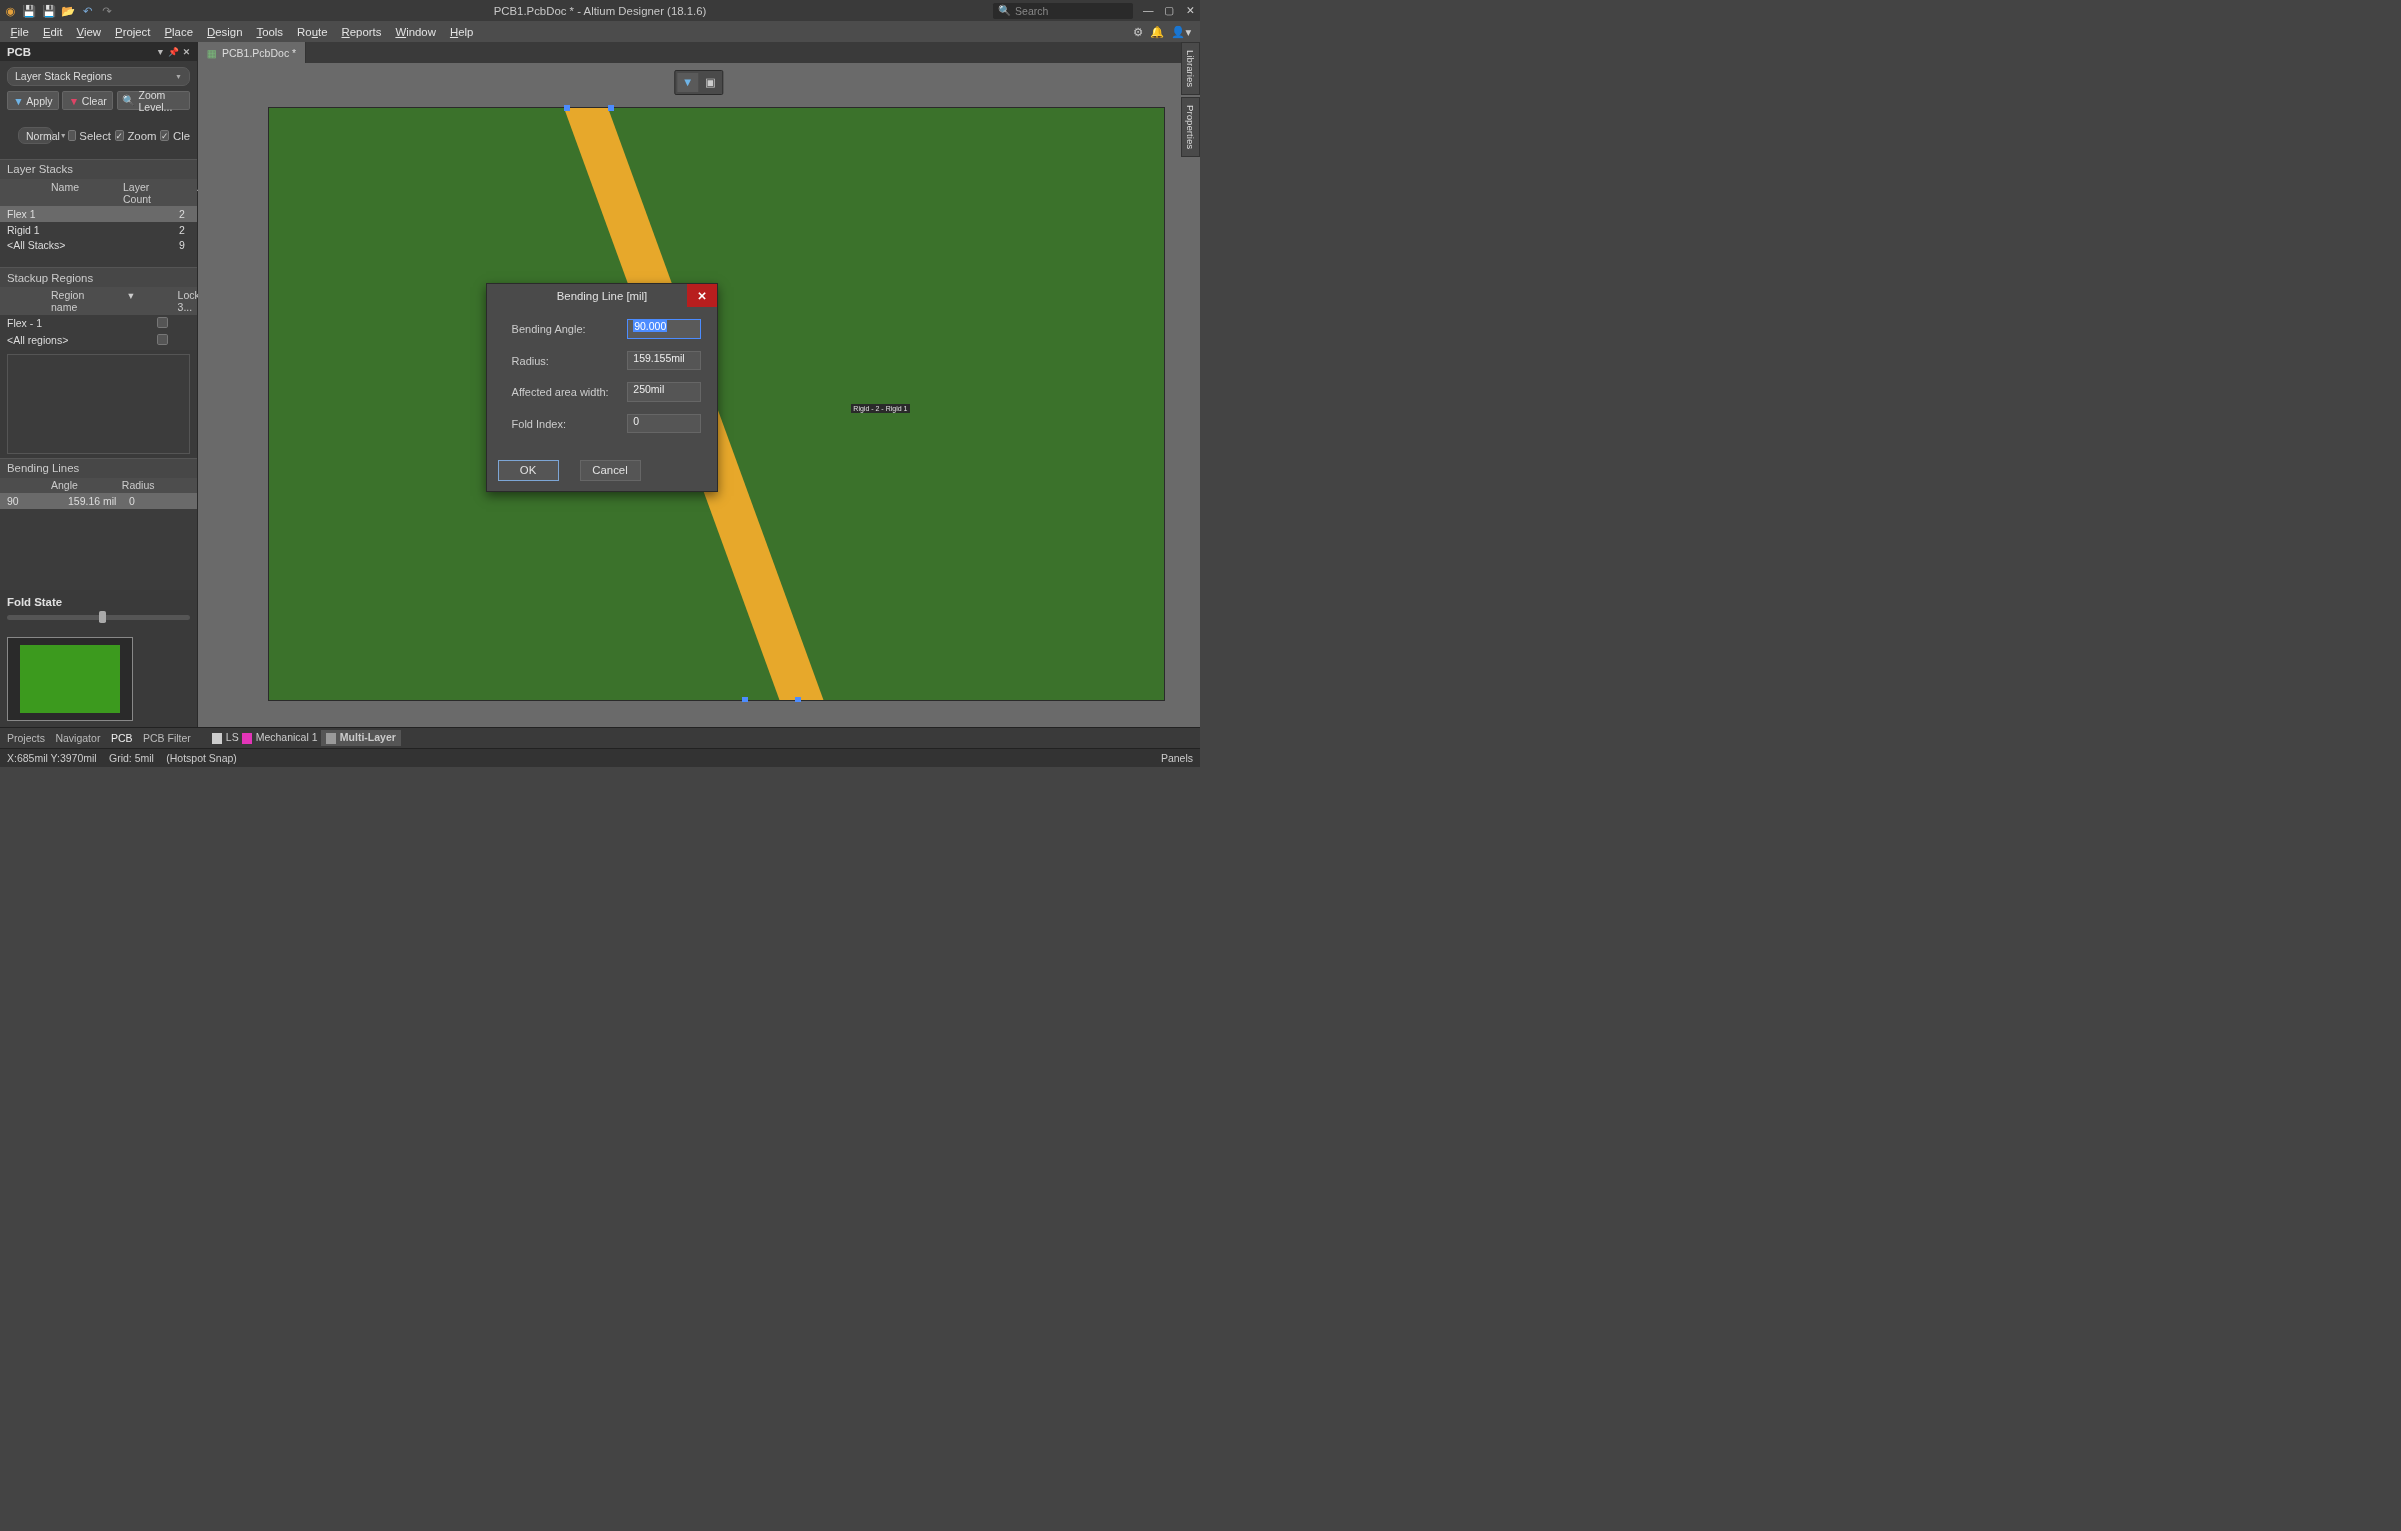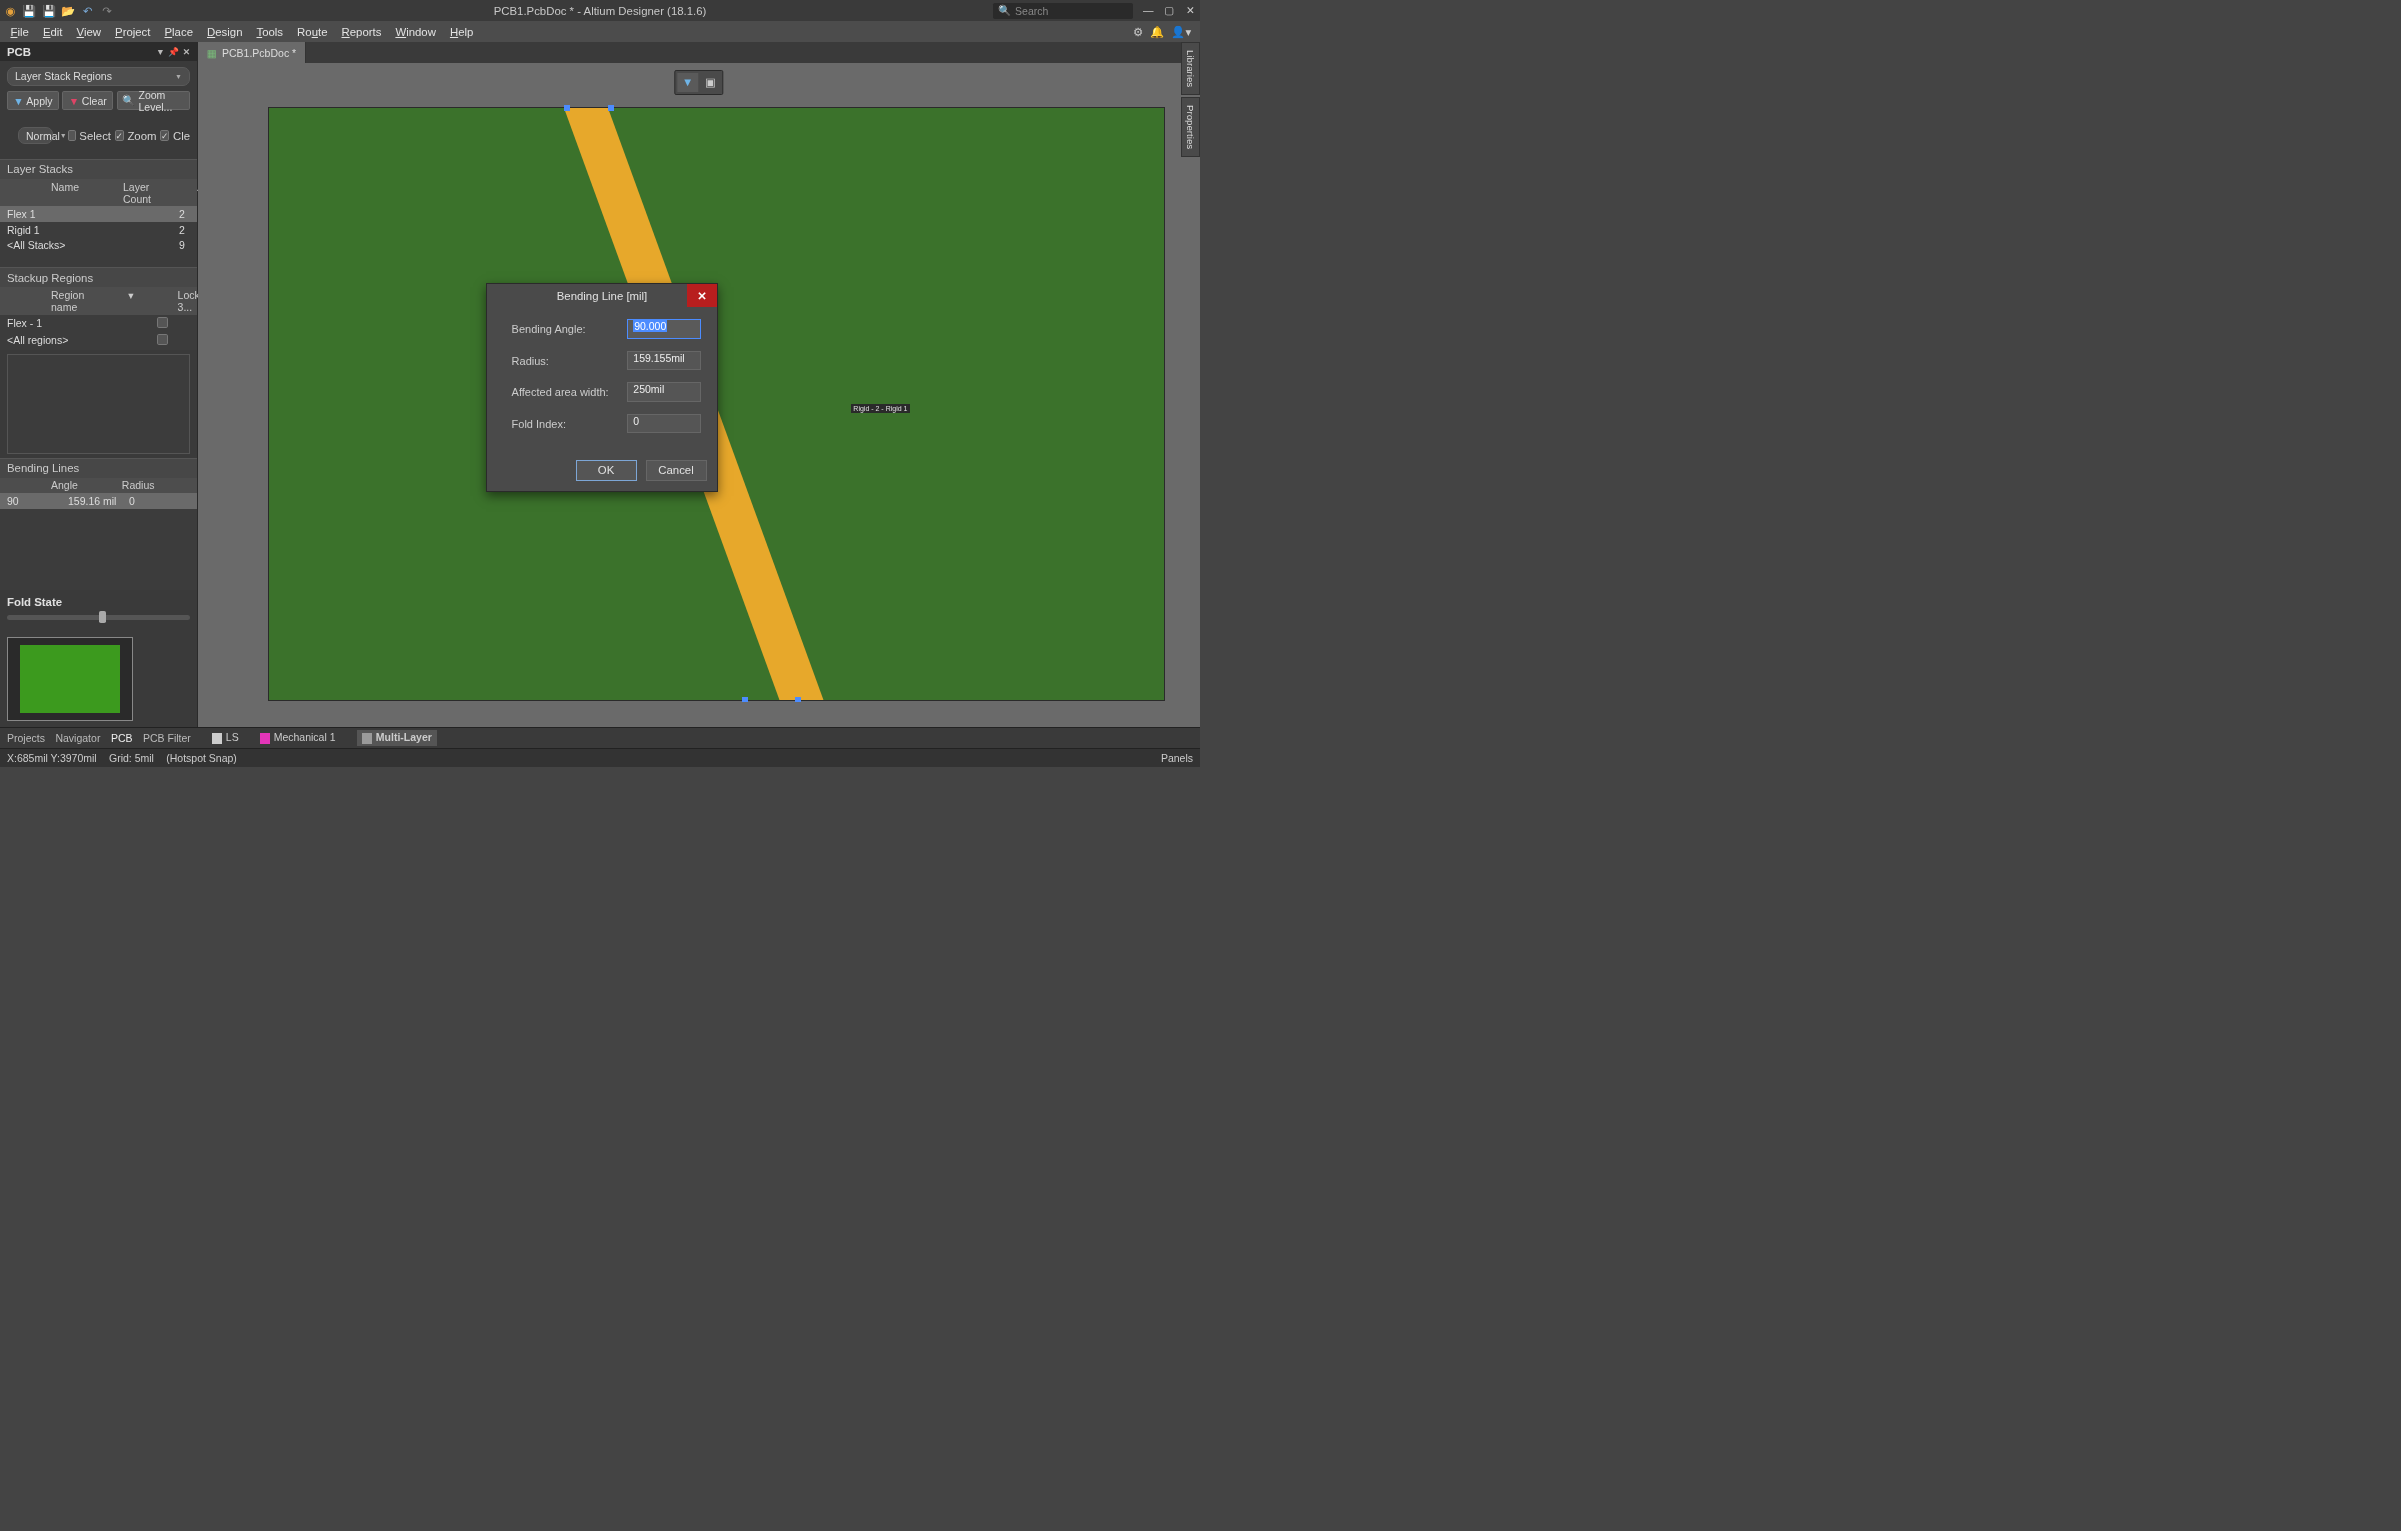--- a/index.html
+++ b/index.html
@@ -277,21 +277,21 @@
       width: 74px;
       height: 19.3px;
       background: #555;
       border: 0.9px solid #666;
       color: #eee;
       padding: 0 5.3px;
       font-size: 10.5px;
     }
     .dlg-input.focus { border: 0.9px solid #4c8cff; background: #5a5a5a; }
     .dlg-input.focus .seltext { background: #4c8cff; color: white; padding: 0 0.9px; }
-    .dlg-btns { display: flex; justify-content: flex-end; gap: 9px; padding: 5.3px 10.5px 10.5px 10.5px; }
+    .dlg-btns { display: flex; justify-content: flex-start; gap: 21px; padding: 5.3px 10.5px 10.5px 10.5px; }
     .dlg-btn {
       height: 21px;
       min-width: 61px;
       background: #555;
       border: 0.9px solid #666;
       color: #e2e2e2;
       display: flex;
       align-items: center;
       justify-content: center;
       font-size: 11.4px;
@@ -323,21 +323,21 @@
       display: flex;
       align-items: center;
       padding: 0 7px;
       gap: 10.5px;
       color: #ccc;
       font-size: 10.5px;
       border-top: 0.9px solid #222;
     }
     .btab { color: #bbb; }
     .btab.active { color: #eee; }
-    .layer-legend { display: flex; gap: 21px; margin-left: 10.5px; align-items: center;}
+    .layer-legend { display: flex; gap: 3px; margin-left: 10.5px; align-items: center;}
     .swatch { width: 10.5px; height: 10.5px; display: inline-block; margin-right: 3.5px; vertical-align: middle;}
     .layer-item.active { background: #555; padding: 1.8px 5.3px; font-weight: 600; }
     
     .statusbar {
       height: 19.3px;
       background: #333;
       display: flex;
       align-items: center;
       padding: 0 7px;
       color: #ccc;

